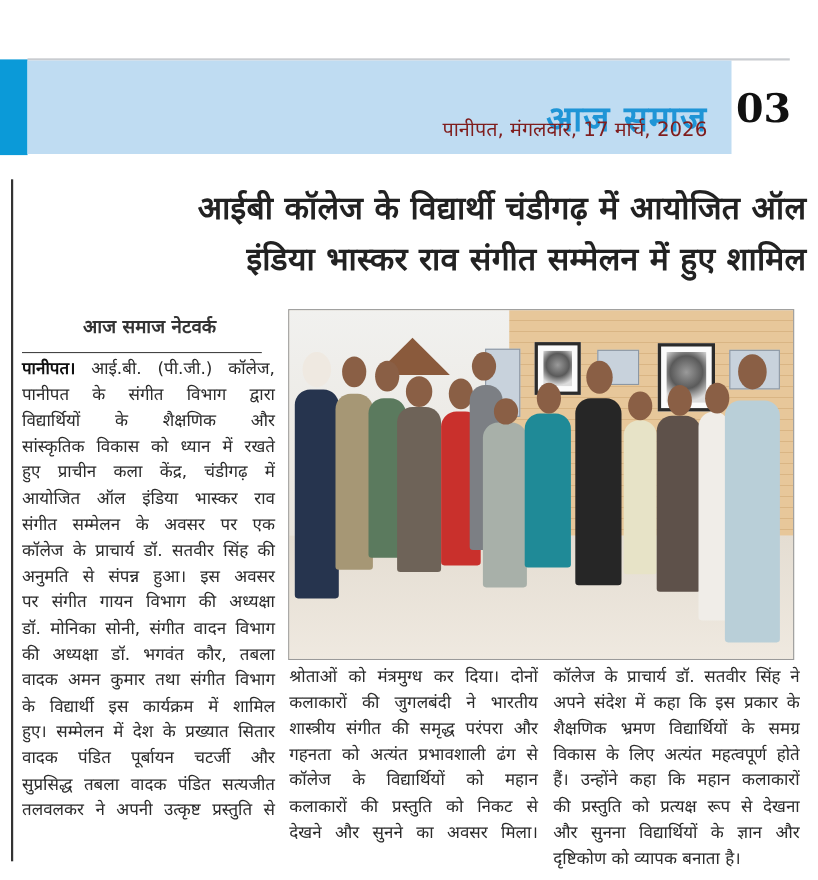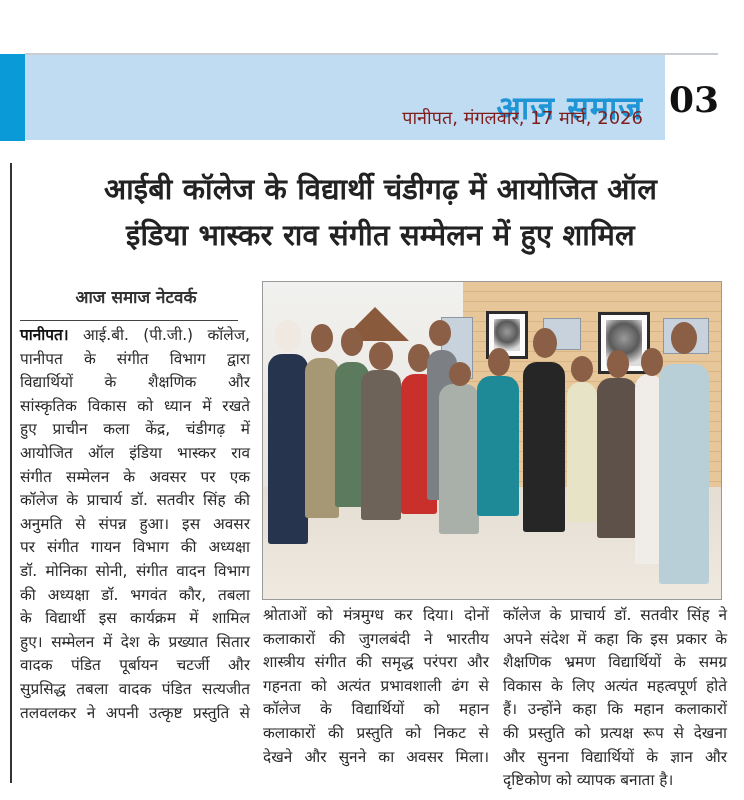--- a/index.html
+++ b/index.html
@@ -4,21 +4,21 @@
 <style>
   html,body{margin:0;padding:0;}
   body{width:744px;height:800px;background:#ffffff;position:relative;overflow:hidden;font-family:"DejaVu Sans",sans-serif;color:#1a1a1a;}
   .top-rule{position:absolute;left:25px;top:53px;width:693px;height:2px;background:#c9ccd0;}
   .masthead-strip{position:absolute;left:0;top:54px;width:25px;height:87px;background:var(--strip,#0b9ad8);}
   .masthead-band{position:absolute;left:25px;top:55px;width:640px;height:85px;background:var(--band,#bfdcf2);}
   .paper-name{position:absolute;right:22px;top:4px;font-size:32px;font-weight:bold;color:var(--brand,#1f95d6);letter-spacing:1px;white-space:nowrap;margin-top:26px;}
   .dateline{position:absolute;right:22px;top:50px;font-size:18px;color:#7f1d1d;white-space:nowrap;}
   .page-num{position:absolute;left:669px;top:78px;font-family:"DejaVu Serif",serif;font-weight:bold;font-size:36px;color:#111;}
   .left-rule{position:absolute;left:10px;top:163px;width:2px;height:620px;background:#333;}
-  .headline{position:absolute;left:28px;top:166px;width:705px;text-align:center;font-weight:bold;font-size:29px;line-height:46px;color:#222;letter-spacing:0.2px;}
+  .headline{position:absolute;left:28px;top:166px;width:705px;text-align:right;font-weight:bold;font-size:29px;line-height:46px;color:#222;letter-spacing:0.2px;}
   .byline{position:absolute;left:20px;top:285px;width:232px;text-align:center;font-size:17px;font-weight:bold;color:#333;}
   .byline-rule{position:absolute;left:20px;top:320px;width:218px;height:1px;background:#444;}
   .col{position:absolute;font-size:15.4px;line-height:23.6px;text-align:justify;color:#2a2a2a;}
   .col1{left:20px;top:324px;width:230px;}
   .col2{left:263px;top:604px;width:226px;}
   .col3{left:503px;top:604px;width:224px;}
   .line{display:block;white-space:nowrap;text-align-last:justify;text-align:justify;}
   .line.last{text-align-last:left;}
   .dateline-bold{font-weight:bold;color:#111;}
   .photo{position:absolute;left:262px;top:281px;width:458px;height:317px;border:1px solid #9a9a9a;overflow:hidden;background:#e9e3d9;}
@@ -59,20 +59,21 @@
   <span class="line">विद्यार्थियों के शैक्षणिक और</span>
   <span class="line">सांस्कृतिक विकास को ध्यान में रखते</span>
   <span class="line">हुए प्राचीन कला केंद्र, चंडीगढ़ में</span>
   <span class="line">आयोजित ऑल इंडिया भास्कर राव</span>
   <span class="line">संगीत सम्मेलन के अवसर पर एक</span>
   <span class="line">कॉलेज के प्राचार्य डॉ. सतवीर सिंह की</span>
   <span class="line">अनुमति से संपन्न हुआ। इस अवसर</span>
   <span class="line">पर संगीत गायन विभाग की अध्यक्षा</span>
   <span class="line">डॉ. मोनिका सोनी, संगीत वादन विभाग</span>
   <span class="line">की अध्यक्षा डॉ. भगवंत कौर, तबला</span>
+  <span class="line">वादक अमन कुमार तथा संगीत विभाग</span>
   <span class="line">के विद्यार्थी इस कार्यक्रम में शामिल</span>
   <span class="line">हुए। सम्मेलन में देश के प्रख्यात सितार</span>
   <span class="line">वादक पंडित पूर्बायन चटर्जी और</span>
   <span class="line">सुप्रसिद्ध तबला वादक पंडित सत्यजीत</span>
   <span class="line">तलवलकर ने अपनी उत्कृष्ट प्रस्तुति से</span>
 </div>
 
 <div class="photo">
   <div class="wall-left"></div>
   <div class="wall-right"></div>

